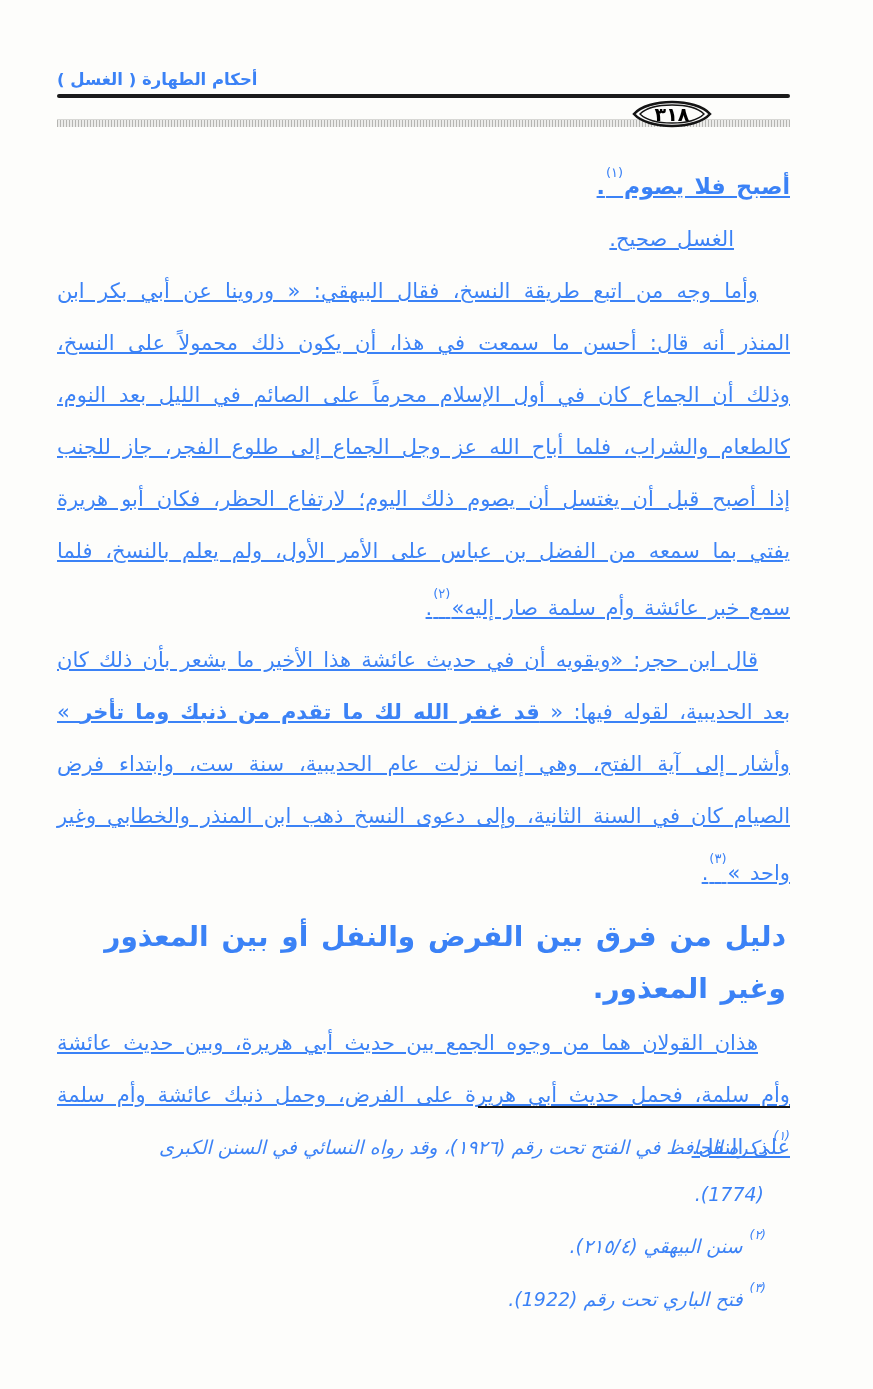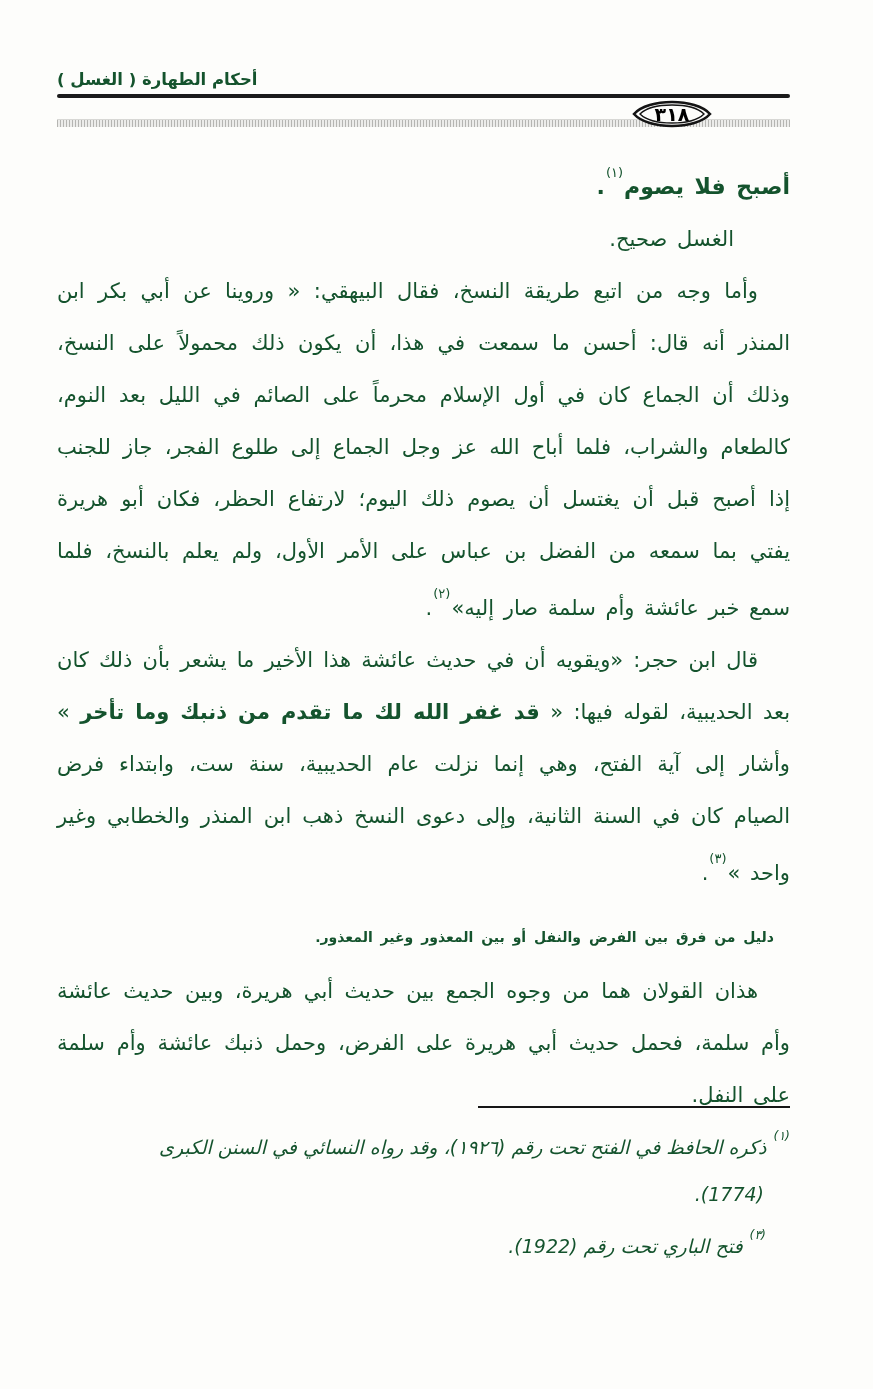--- a/index.html
+++ b/index.html
@@ -1,21 +1,21 @@
 <!DOCTYPE html>
 <html lang="ar" dir="rtl"><head>
 <meta charset="utf-8">
 <style>
   html,body { margin:0; padding:0; background:#e9e9e7; }
   .page {
     position:relative;
     width:873px; height:1389px;
     background:#fdfdfb;
     font-family:"DejaVu Sans", sans-serif;
-    color:#14532d;
+    color:#3b82f6;
     direction:rtl;
     overflow:hidden;
     box-shadow:0 0 6px rgba(0,0,0,.15);
   }
 
   
   .header-title {
     position:absolute; top:70px; left:57px;
     font-size:16.5px; font-weight:bold;
     letter-spacing:0; white-space:nowrap;
@@ -35,32 +35,32 @@
     text-align:right;
   }
   .page-badge svg { display:block; width:84px; height:40px; }
 
   
   .body-text {
     position:absolute; top:156px; right:83px; width:733px;
     font-size:21px; line-height:52px;
     text-align:justify; word-spacing:3px;
   }
-  .body-text p { margin:0; }
+  .body-text p { margin:0;text-decoration:underline; }
   .opening { font-size:22px; font-weight:bold; text-align:right; }
   .isnad   { text-indent:56px; }
   .para    { text-indent:32px; }
   .fnref {
     position:relative; top:-9px;
     font-size:13px; font-weight:normal;
     word-spacing:0; margin:0 1px;
   }
   .section-heading {
-    font-size:14px; font-weight:bold;
-    margin:12px 16px 2px 0; text-align:right;
+    font-size:28px; font-weight:bold;
+    margin:12px 4px 2px 0; text-align:right;
     text-indent:0; line-height:52px;
   }
   b { font-weight:bold; }
 
   
   .footnotes {
     position:absolute; top:1106px; right:83px; width:733px;
     font-size:19px;
     font-style:italic;
   }
@@ -106,17 +106,18 @@
 
   </main>
 
   <footer class="footnotes">
     <div class="fn-rule"></div>
 
     <div class="fn"><sup class="fn-marker">(١)</sup><span>ذكره الحافظ في الفتح تحت رقم (١٩٢٦)، وقد رواه النسائي في السنن الكبرى</span></div>
 
     <div class="fn fn-cont">(1774).</div>
 
+    <div class="fn fn-indent"><sup class="fn-marker">(٢)</sup><span>سنن البيهقي (٢١٥/٤).</span></div>
 
     <div class="fn fn-indent"><sup class="fn-marker">(٣)</sup><span>فتح الباري تحت رقم (1922).</span></div>
   </footer>
 
 </div>
 
 </body></html>

